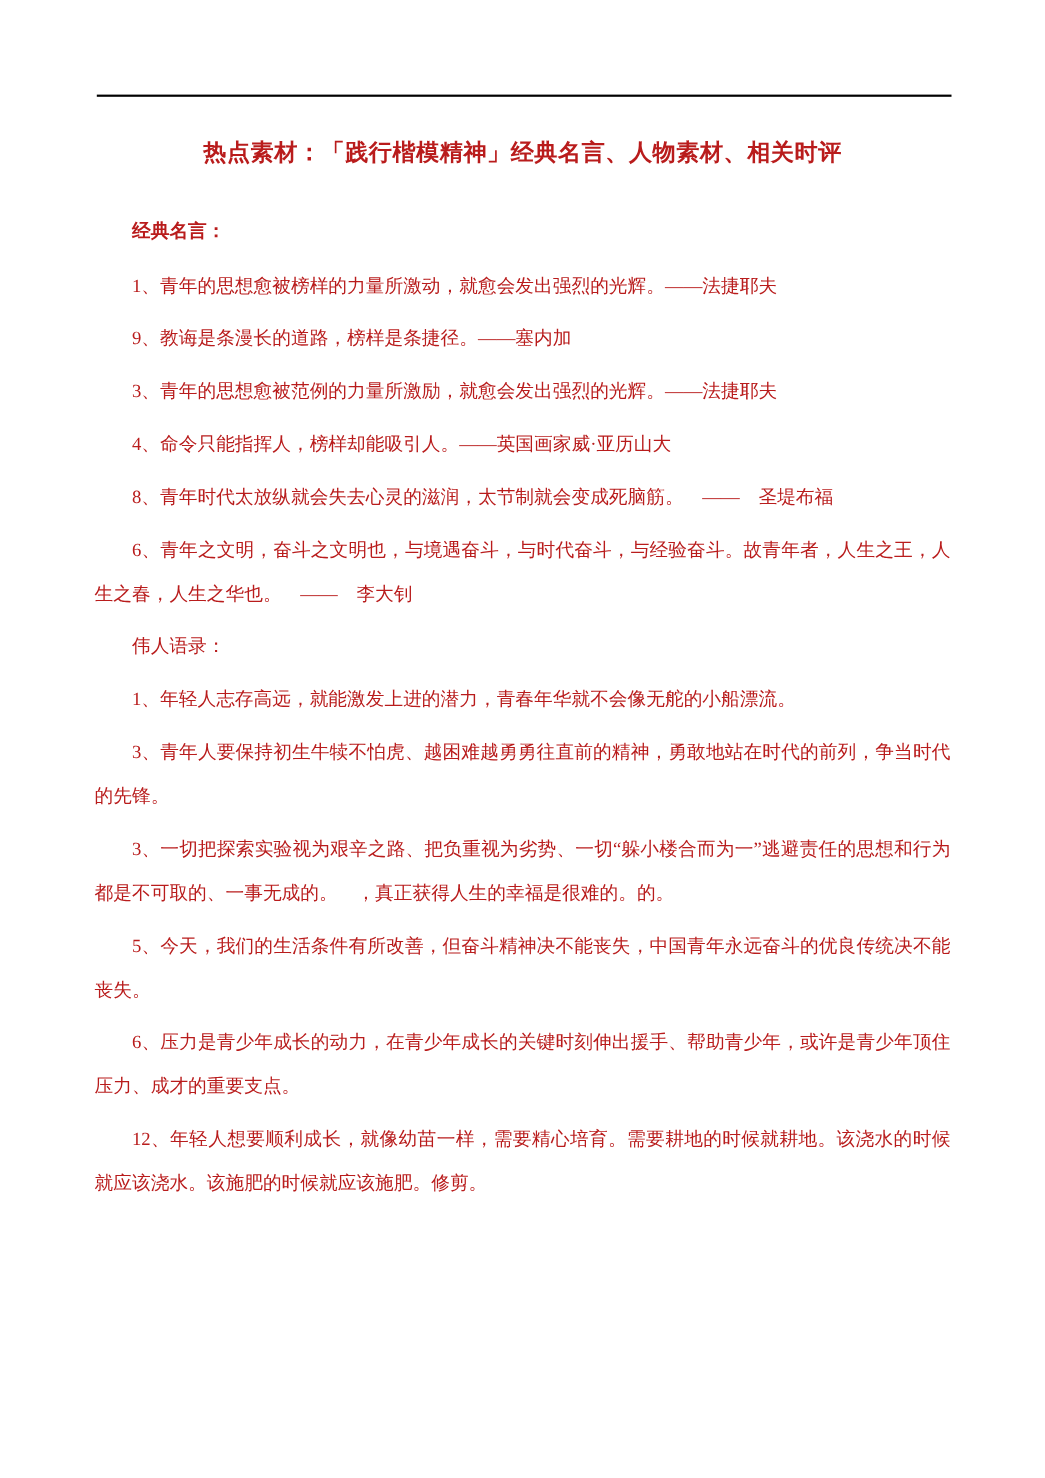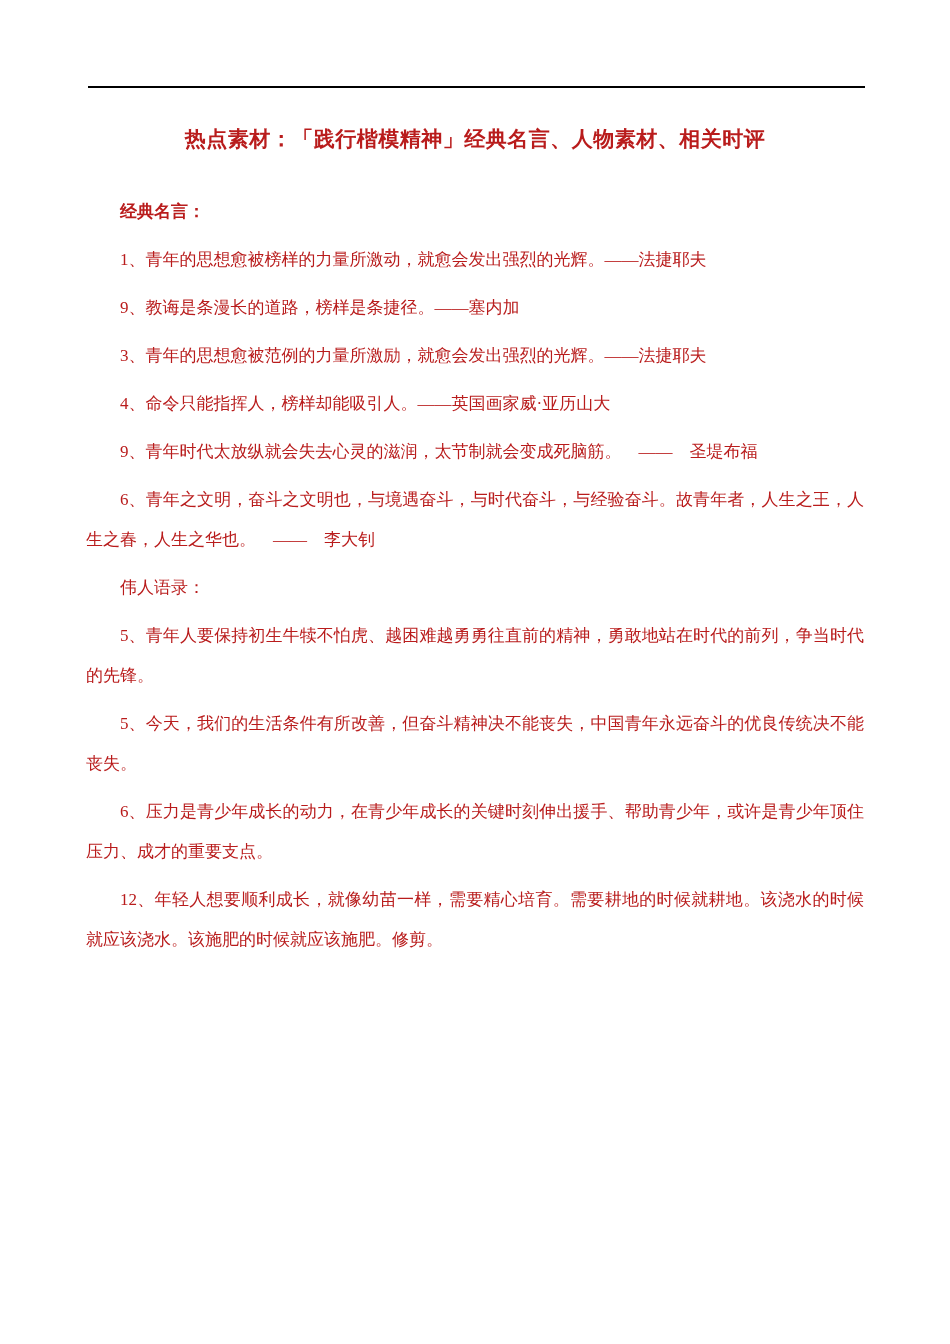--- a/index.html
+++ b/index.html
@@ -36,43 +36,45 @@
     text-align: center;
     letter-spacing: 0.5px;
   }
   .para {
     margin: 0 0 8px 0;
     font-size: 17px;
     line-height: 40px;
     text-indent: 2em;
     text-align: justify;
   }
-  .heading-bold { font-weight: bold; }
+  .heading-bold { font-weight: bold; font-family: Liberation Mono, monospace; }
 </style>
 </head>
 <body>
 
 <div class="page">
 
   <div class="header-rule"></div>
 
   <div class="content">
 
     <h1 class="doc-title">热点素材：「践行楷模精神」经典名言、人物素材、相关时评</h1>
 
     <p class="para heading-bold">经典名言：</p>
 
     <p class="para">1、青年的思想愈被榜样的力量所激动，就愈会发出强烈的光辉。——法捷耶夫</p>
     <p class="para">9、教诲是条漫长的道路，榜样是条捷径。——塞内加</p>
     <p class="para">3、青年的思想愈被范例的力量所激励，就愈会发出强烈的光辉。——法捷耶夫</p>
     <p class="para">4、命令只能指挥人，榜样却能吸引人。——英国画家威·亚历山大</p>
-    <p class="para">9、青年时代太放纵就会失去心灵的滋润，太节制就会变成死脑筋。　——　圣堤布福</p>
+    <p class="para">8、青年时代太放纵就会失去心灵的滋润，太节制就会变成死脑筋。　——　圣堤布福</p>
     <p class="para">6、青年之文明，奋斗之文明也，与境遇奋斗，与时代奋斗，与经验奋斗。故青年者，人生之王，人生之春，人生之华也。　——　李大钊</p>
 
     <p class="para">伟人语录：</p>
 
-    <p class="para">5、青年人要保持初生牛犊不怕虎、越困难越勇勇往直前的精神，勇敢地站在时代的前列，争当时代的先锋。</p>
+    <p class="para">1、年轻人志存高远，就能激发上进的潜力，青春年华就不会像无舵的小船漂流。</p>
+    <p class="para">3、青年人要保持初生牛犊不怕虎、越困难越勇勇往直前的精神，勇敢地站在时代的前列，争当时代的先锋。</p>
+    <p class="para">3、一切把探索实验视为艰辛之路、把负重视为劣势、一切“躲小楼合而为一”逃避责任的思想和行为都是不可取的、一事无成的。　，真正获得人生的幸福是很难的。的。</p>
     <p class="para">5、今天，我们的生活条件有所改善，但奋斗精神决不能丧失，中国青年永远奋斗的优良传统决不能丧失。</p>
     <p class="para">6、压力是青少年成长的动力，在青少年成长的关键时刻伸出援手、帮助青少年，或许是青少年顶住压力、成才的重要支点。</p>
     <p class="para">12、年轻人想要顺利成长，就像幼苗一样，需要精心培育。需要耕地的时候就耕地。该浇水的时候就应该浇水。该施肥的时候就应该施肥。修剪。</p>
 
   </div>
 </div>
 
 </body></html>

